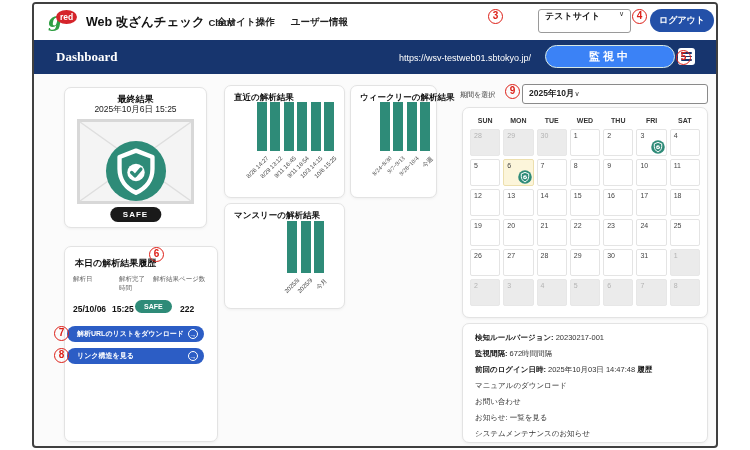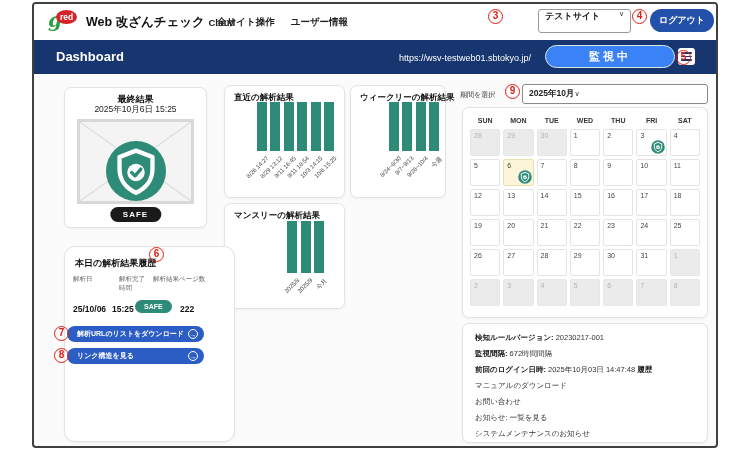--- a/index.html
+++ b/index.html
@@ -15,45 +15,45 @@
   .app-suffix{font-size:9.5px;font-weight:bold;color:#222;}
   .top-nav{position:absolute;left:183px;top:12px;display:flex;gap:16px;}
   .nav-item{font-size:9.5px;font-weight:bold;color:#222;cursor:pointer;white-space:nowrap;}
   .hdr-select{position:absolute;left:504px;top:5px;width:93px;height:24px;background:#fff;border:1px solid #9a9a9a;border-radius:3px;box-sizing:border-box;display:flex;align-items:flex-start;justify-content:space-between;padding:0 6px;cursor:pointer;}
   .hdr-select .val{font-size:9px;font-weight:bold;color:#222;white-space:nowrap;}
   .chev{font-size:7px;color:#333;}
   .logout-btn{position:absolute;left:616px;top:5px;width:64px;height:23px;background:#2350a8;border-radius:12px;color:#fff;font-size:9px;font-weight:bold;text-align:center;line-height:23px;cursor:pointer;white-space:nowrap;}
 
   
   .navybar{position:absolute;left:0;top:36px;width:100%;height:34px;background:#17356e;}
-  .dash-title{position:absolute;left:22px;top:9px;font-size:13px;font-weight:bold;color:#fff;}
+  .dash-title{position:absolute;left:22px;top:9px;font-size:13px;font-weight:bold;color:#fff;font-family:Liberation Serif, serif;}
   .site-url{position:absolute;right:185px;top:13px;font-size:9px;color:#fff;white-space:nowrap;}
   .monitor-btn{position:absolute;left:511px;top:5px;width:130px;height:23px;background:#3b82f6;border:1.5px solid #d8e9e4;border-radius:12px;color:#fff;font-size:11px;font-weight:bold;letter-spacing:3px;text-align:center;line-height:20px;box-sizing:border-box;cursor:pointer;white-space:nowrap;}
   .list-icon{position:absolute;left:644px;top:8px;width:17px;height:17px;background:#fff;border-radius:3px;display:flex;flex-direction:column;justify-content:center;gap:2px;padding:0 3px;box-sizing:border-box;cursor:pointer;}
   .list-icon i{display:block;height:1.5px;background:#17356e;border-radius:1px;}
 
   
   .card{position:absolute;background:#fff;border:1px solid #e3e3e3;border-radius:7px;box-shadow:0 1px 3px rgba(0,0,0,0.05);box-sizing:border-box;padding-left:20px;}
   .card-latest{left:30px;top:83px;width:143px;height:141px;}
   .lr-title{position:absolute;left:0;right:0;top:5px;text-align:center;font-size:9px;font-weight:bold;color:#111;}
   .lr-date{position:absolute;left:0;right:0;top:16px;text-align:center;font-size:8.5px;color:#222;}
   .noimg{position:absolute;left:12px;top:31px;width:117px;height:85px;}
   .noimg-text{position:absolute;left:0;right:0;top:36px;text-align:center;font-size:10px;color:#999;}
   .result-shield{position:absolute;left:40px;top:52px;width:62px;height:62px;line-height:0;}
   .safe-pill-black{position:absolute;left:50%;transform:translateX(-50%);top:119px;background:#1a1a1a;color:#fff;font-size:8px;font-weight:bold;padding:3px 13px;border-radius:9px;letter-spacing:1px;}
 
   .chart-card .chart-title{position:absolute;left:9px;top:6px;font-size:8.5px;font-weight:bold;color:#111;white-space:nowrap;}
   .card-recent{left:190px;top:81px;width:121px;height:113px;}
-  .card-weekly{left:316px;top:81px;width:96px;height:113px;}
+  .card-weekly{left:316px;top:81px;width:87px;height:113px;font-family:Liberation Serif, serif;}
   .card-monthly{left:190px;top:199px;width:121px;height:106px;}
   .plot{position:absolute;left:0;top:0;right:0;bottom:0;}
   .bar{position:absolute;background:#2e8b78;}
   .xlabel{position:absolute;font-size:6px;color:#444;white-space:nowrap;transform:rotate(-45deg);transform-origin:100% 0;}
 
-  .card-history{left:30px;top:242px;width:171px;height:196px;border-radius:11px;}
+  .card-history{left:30px;top:242px;width:154px;height:196px;}
   .hist-title{position:absolute;left:10px;top:10px;font-size:9px;font-weight:bold;color:#111;}
   .hist-h{position:absolute;font-size:6.5px;color:#666;line-height:1.35;}
   .hist-v{position:absolute;font-size:8.5px;font-weight:bold;color:#111;white-space:nowrap;}
   .safe-pill-teal{position:absolute;left:70px;top:53px;background:#2e8b78;color:#fff;font-size:7px;font-weight:bold;padding:3px 9px;border-radius:8px;}
 
   .action-btn{position:absolute;left:33px;width:137px;height:16px;background:#2c5dc5;border-radius:9px;display:flex;align-items:center;justify-content:space-between;padding:0 6px 0 10px;box-sizing:border-box;color:#fff;cursor:pointer;}
   .action-btn .lbl{font-size:7px;font-weight:bold;white-space:nowrap;}
   .btn-arrow{width:10px;height:10px;border:1px solid #fff;border-radius:50%;font-size:7px;line-height:9px;text-align:center;box-sizing:border-box;flex-shrink:0;}
   .btn1{top:322px;} .btn2{top:344px;}
 

